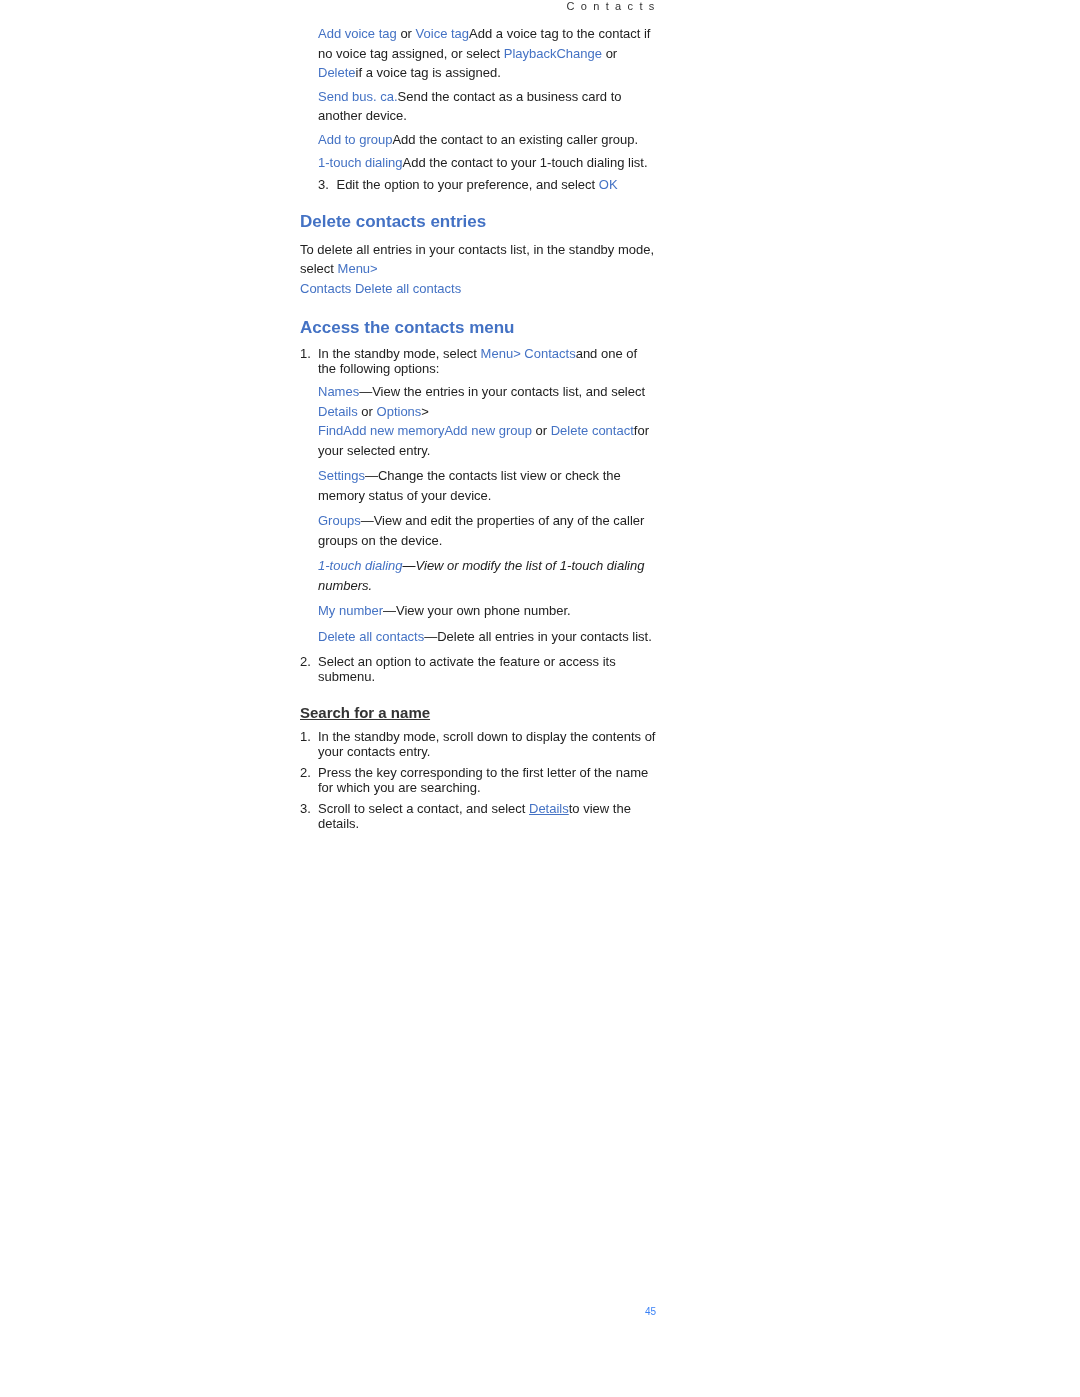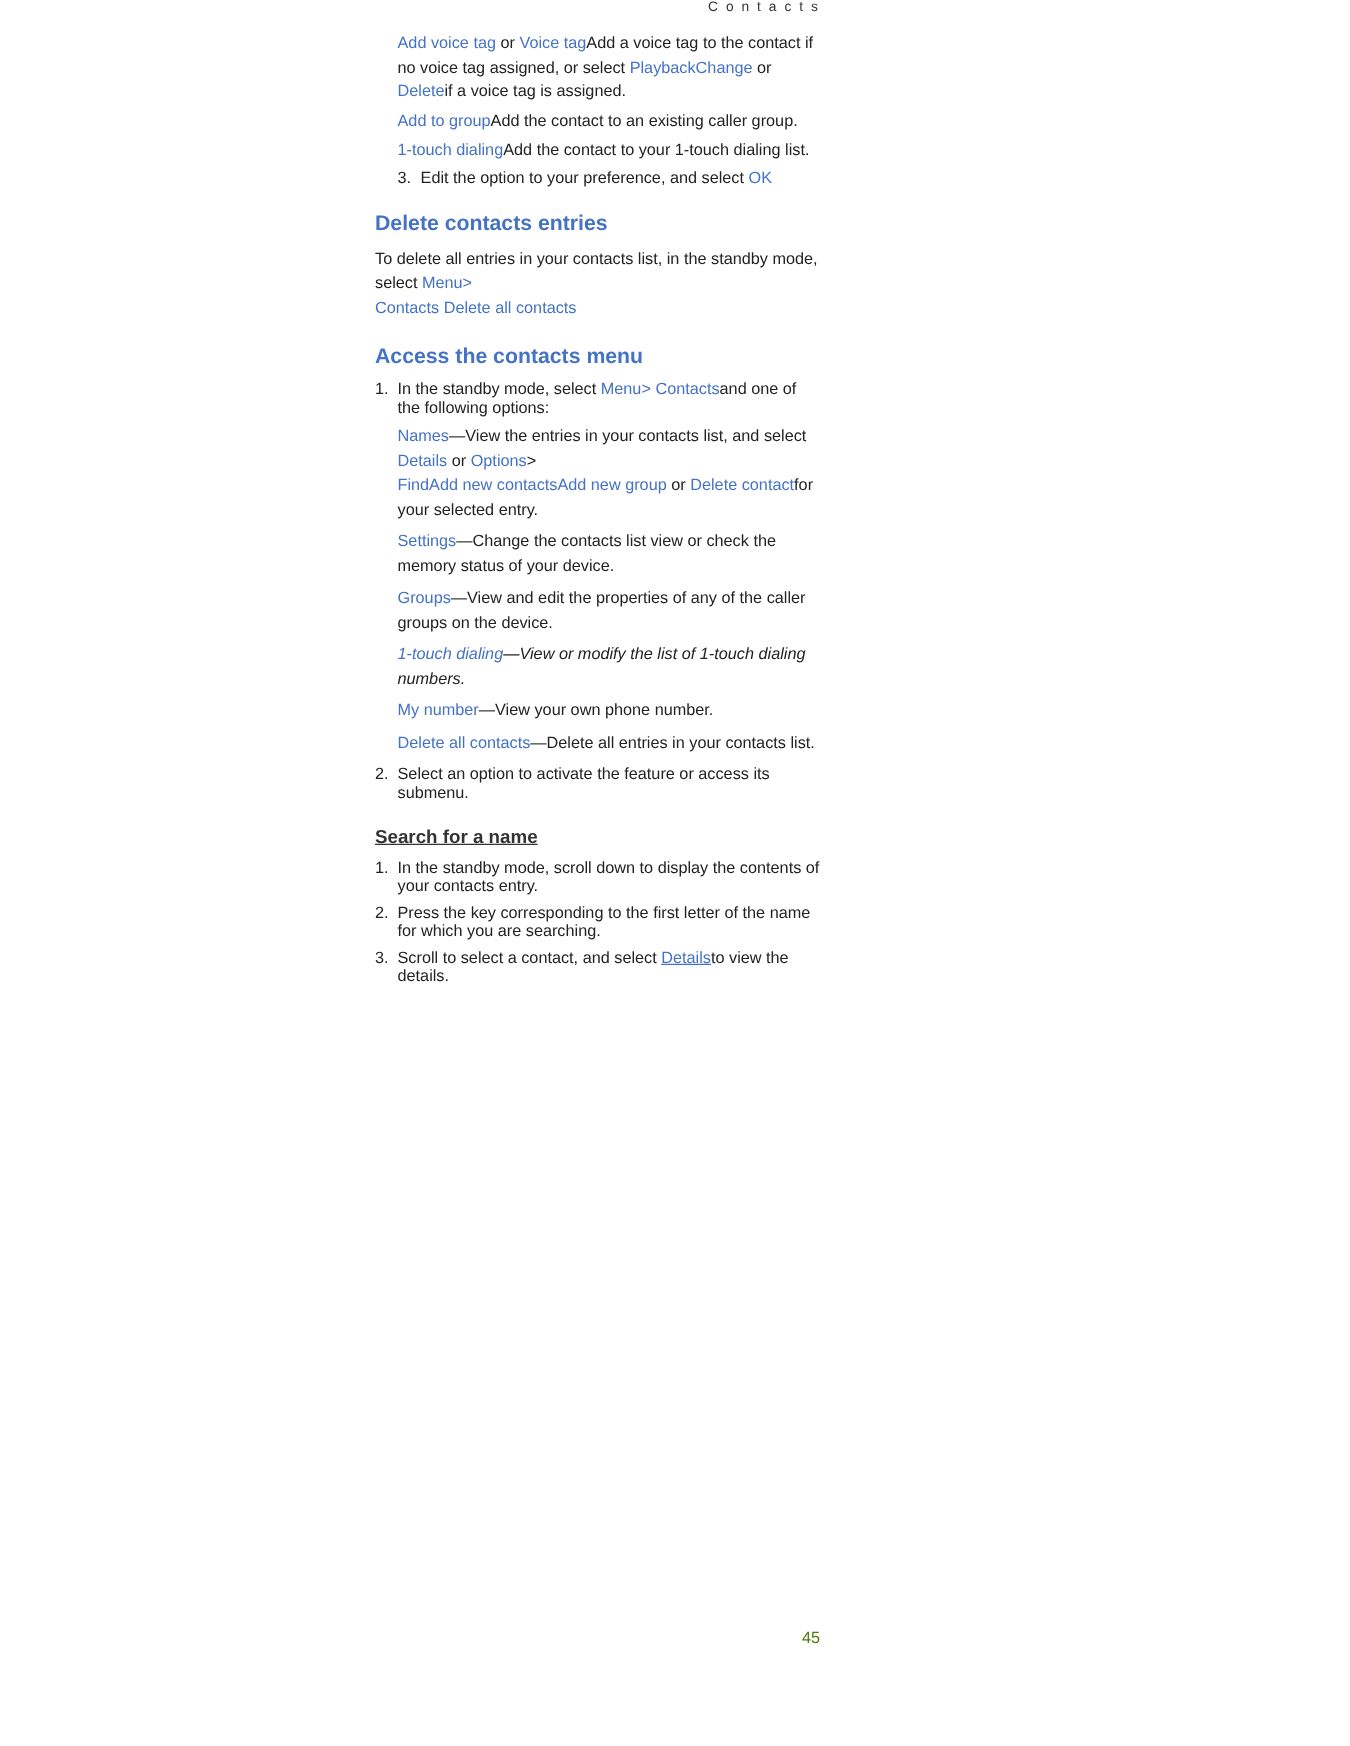--- a/index.html
+++ b/index.html
@@ -58,22 +58,22 @@
     .indent-block {
       margin-left: 18px;
       margin-bottom: 4px;
       line-height: 1.5;
     }
 
     .page-number {
       position: absolute;
       bottom: 80px;
       right: 200px;
-      font-size: 13px;
-      color: #4d7c0f;
+      font-size: 10px;
+      color: #3b82f6;
     }
 
     p {
       line-height: 1.5;
       margin-bottom: 4px;
     }
 
     .contacts-header {
       letter-spacing: 0.15em;
       font-size: 11px;
@@ -100,20 +100,23 @@
   <div class="content-area">
 
     <div class="contacts-header">C o n t a c t s</div>
 
     <div>
 
       <div class="indent-block arrow-item">
         <span class="item-title-arrow blue-link">Add voice tag</span><span> or </span><span class="blue-link">Voice tag</span><span>Add a voice tag to the contact if no voice tag assigned, or select </span><span class="blue-link">Playback</span><span class="blue-link">Change</span><span> or </span><span class="blue-link">Delete</span><span>if a voice tag is assigned.</span>
       </div>
 
+      <div class="indent-block arrow-item">
+        <span class="blue-link">Send bus. ca.</span><span>Send the contact as a business card to another device.</span>
+      </div>
 
       <div class="indent-block arrow-item">
         <span class="blue-link">Add to group</span><span>Add the contact to an existing caller group.</span>
       </div>
 
       <div class="indent-block arrow-item">
         <span class="blue-link">1-touch dialing</span><span>Add the contact to your 1-touch dialing list.</span>
       </div>
 
       <div style="margin-left:18px; margin-bottom:10px;">
@@ -137,21 +140,21 @@
         <li style="display:flex; margin-bottom:6px;">
           <span class="num" style="min-width:18px;">1.</span>
           <span class="text">
             <span>In the standby mode, select </span><span class="blue-link">Menu&gt;</span><span class="blue-link"> Contacts</span><span>and one of the following options:</span>
           </span>
         </li>
       </ol>
 
       <div class="indent-block" style="margin-bottom:6px;">
         <span class="blue-link">Names</span><span>—</span><span>View the entries in your contacts list, and select </span><span class="blue-link">Details</span><span> or </span><span class="blue-link">Options</span><span>&gt;</span><br>
-        <span class="blue-link"> Find</span><span class="blue-link">Add new contacts</span><span class="blue-link">Add new group</span><span> or </span><span class="blue-link">Delete contact</span><span>for your selected entry.</span>
+        <span class="blue-link"> Find</span><span class="blue-link">Add new memory</span><span class="blue-link">Add new group</span><span> or </span><span class="blue-link">Delete contact</span><span>for your selected entry.</span>
       </div>
 
       <div class="indent-block" style="margin-bottom:6px;">
         <span class="blue-link">Settings</span><span>—</span><span>Change the contacts list view or check the memory status of your device.</span>
       </div>
 
       <div class="indent-block" style="margin-bottom:6px;">
         <span class="blue-link">Groups</span><span>—</span><span>View and edit the properties of any of the caller groups on the device.</span>
       </div>
 

